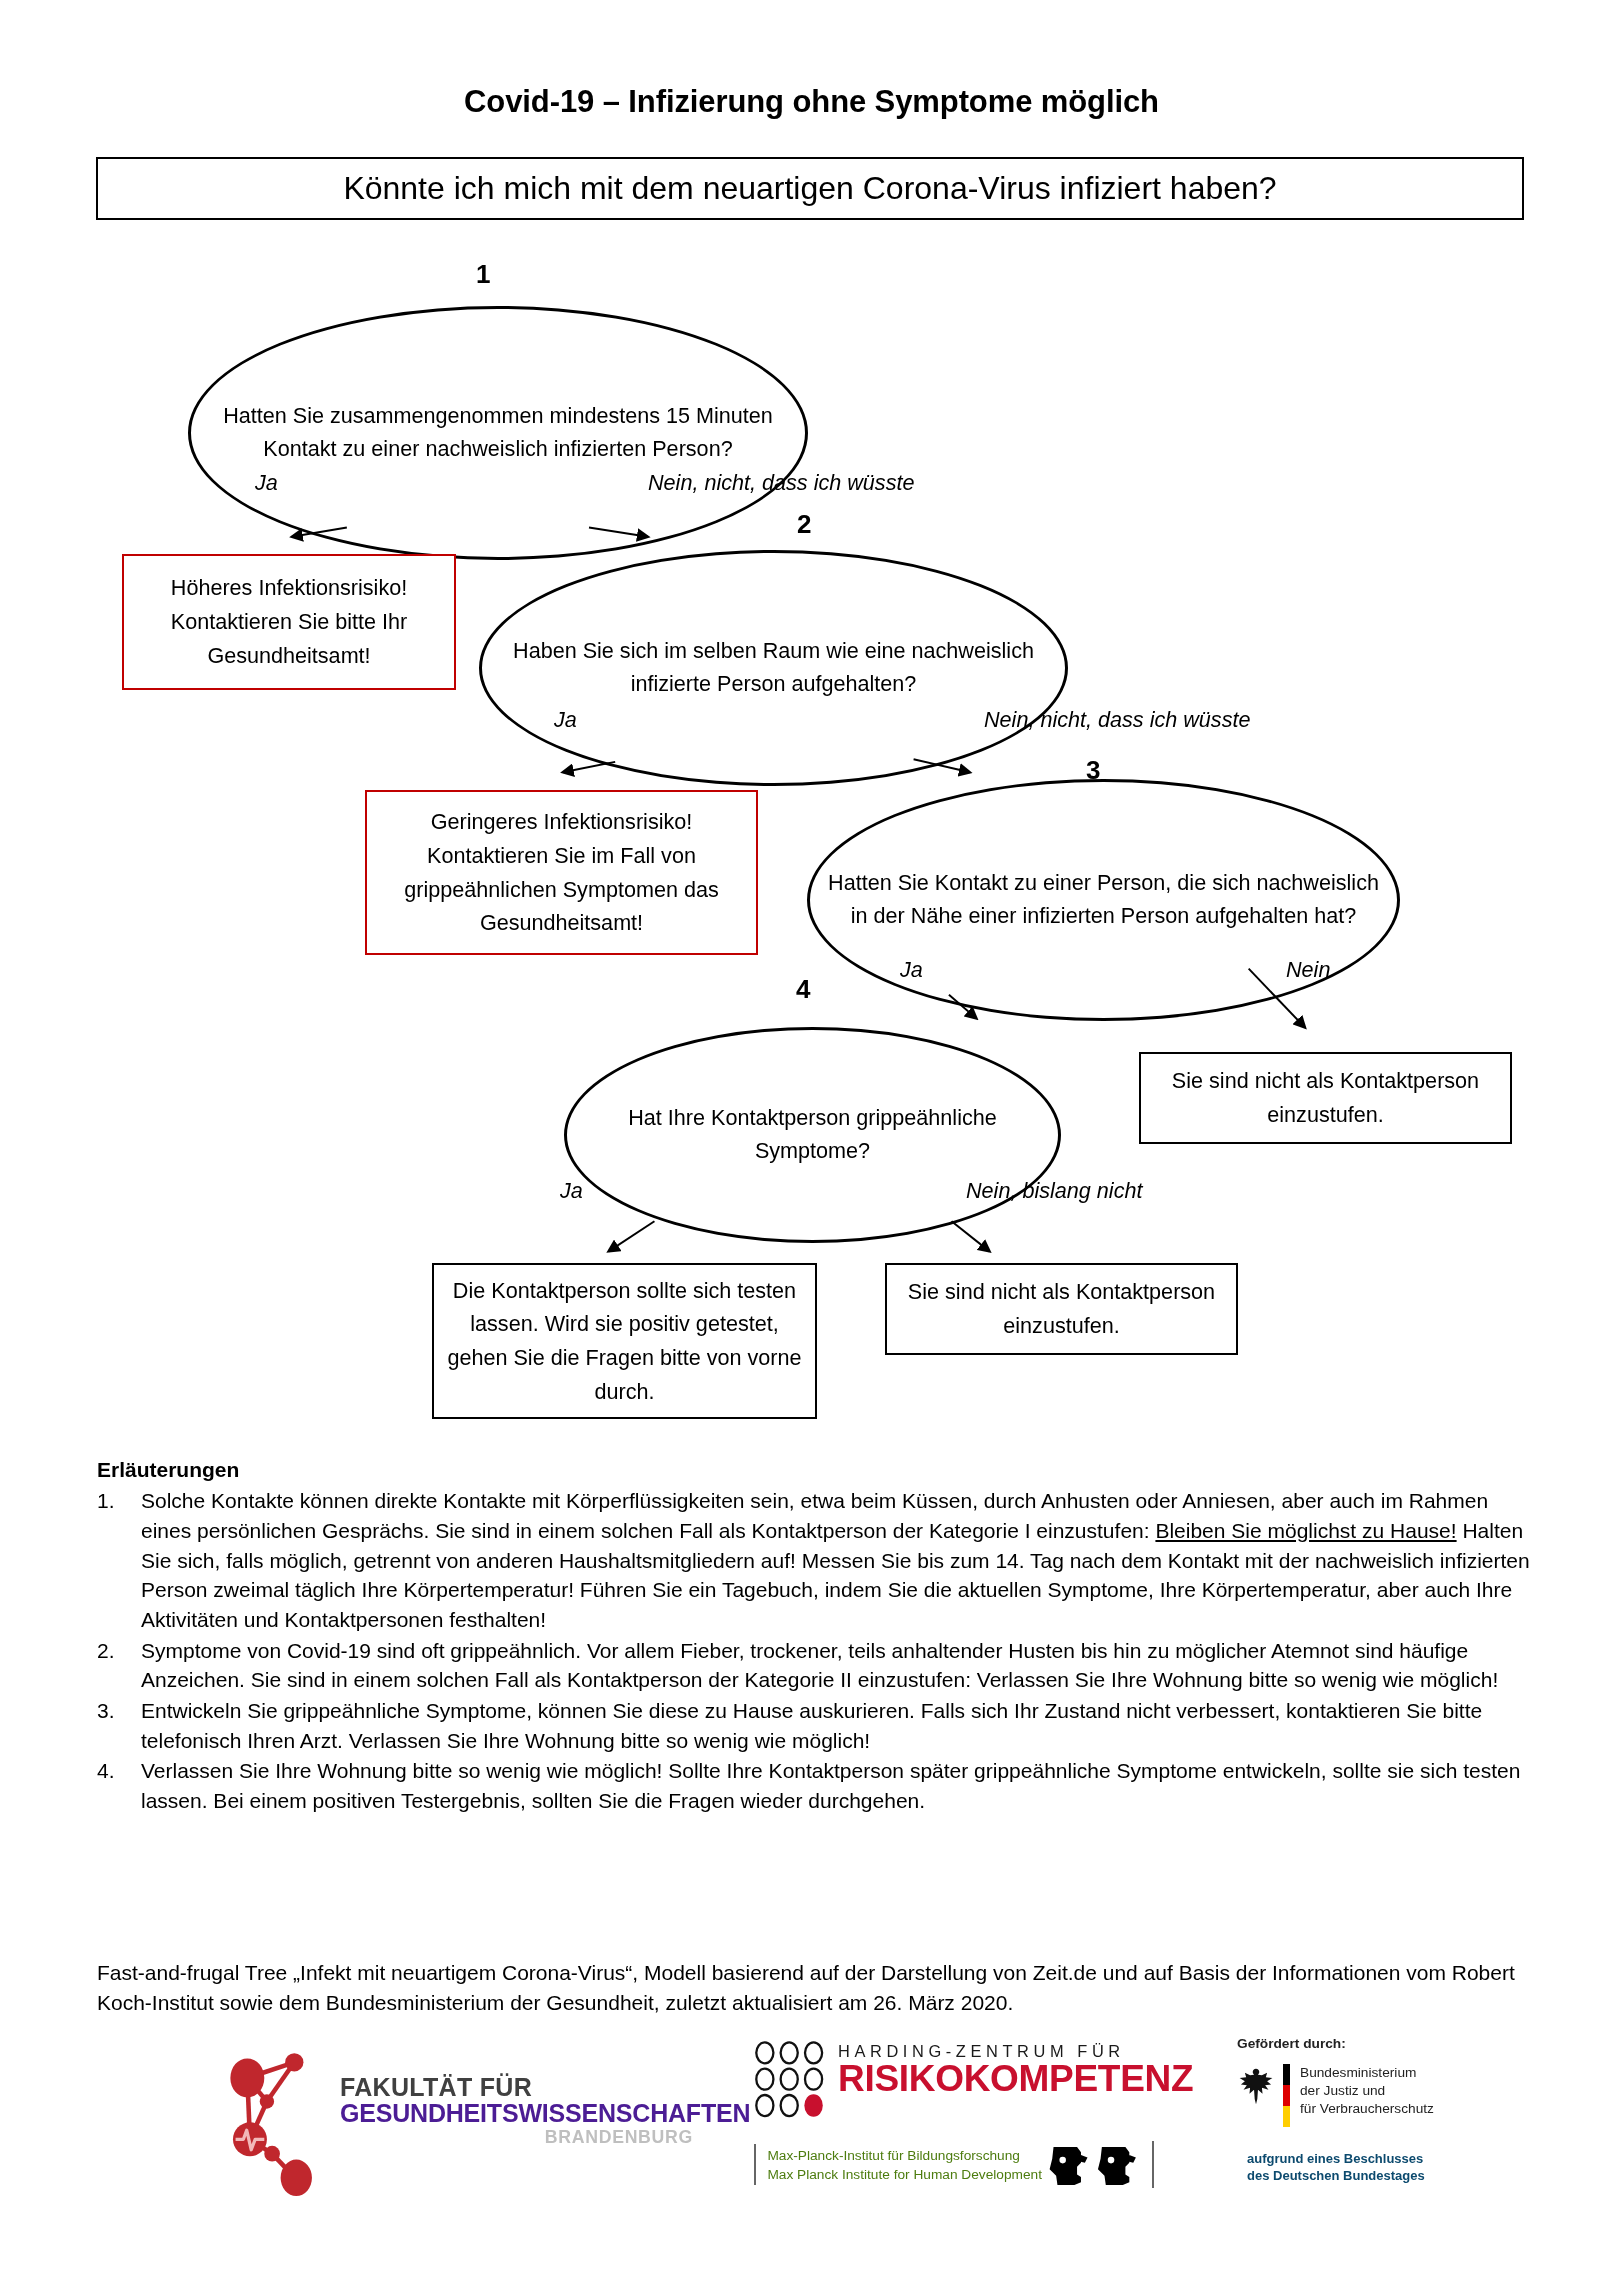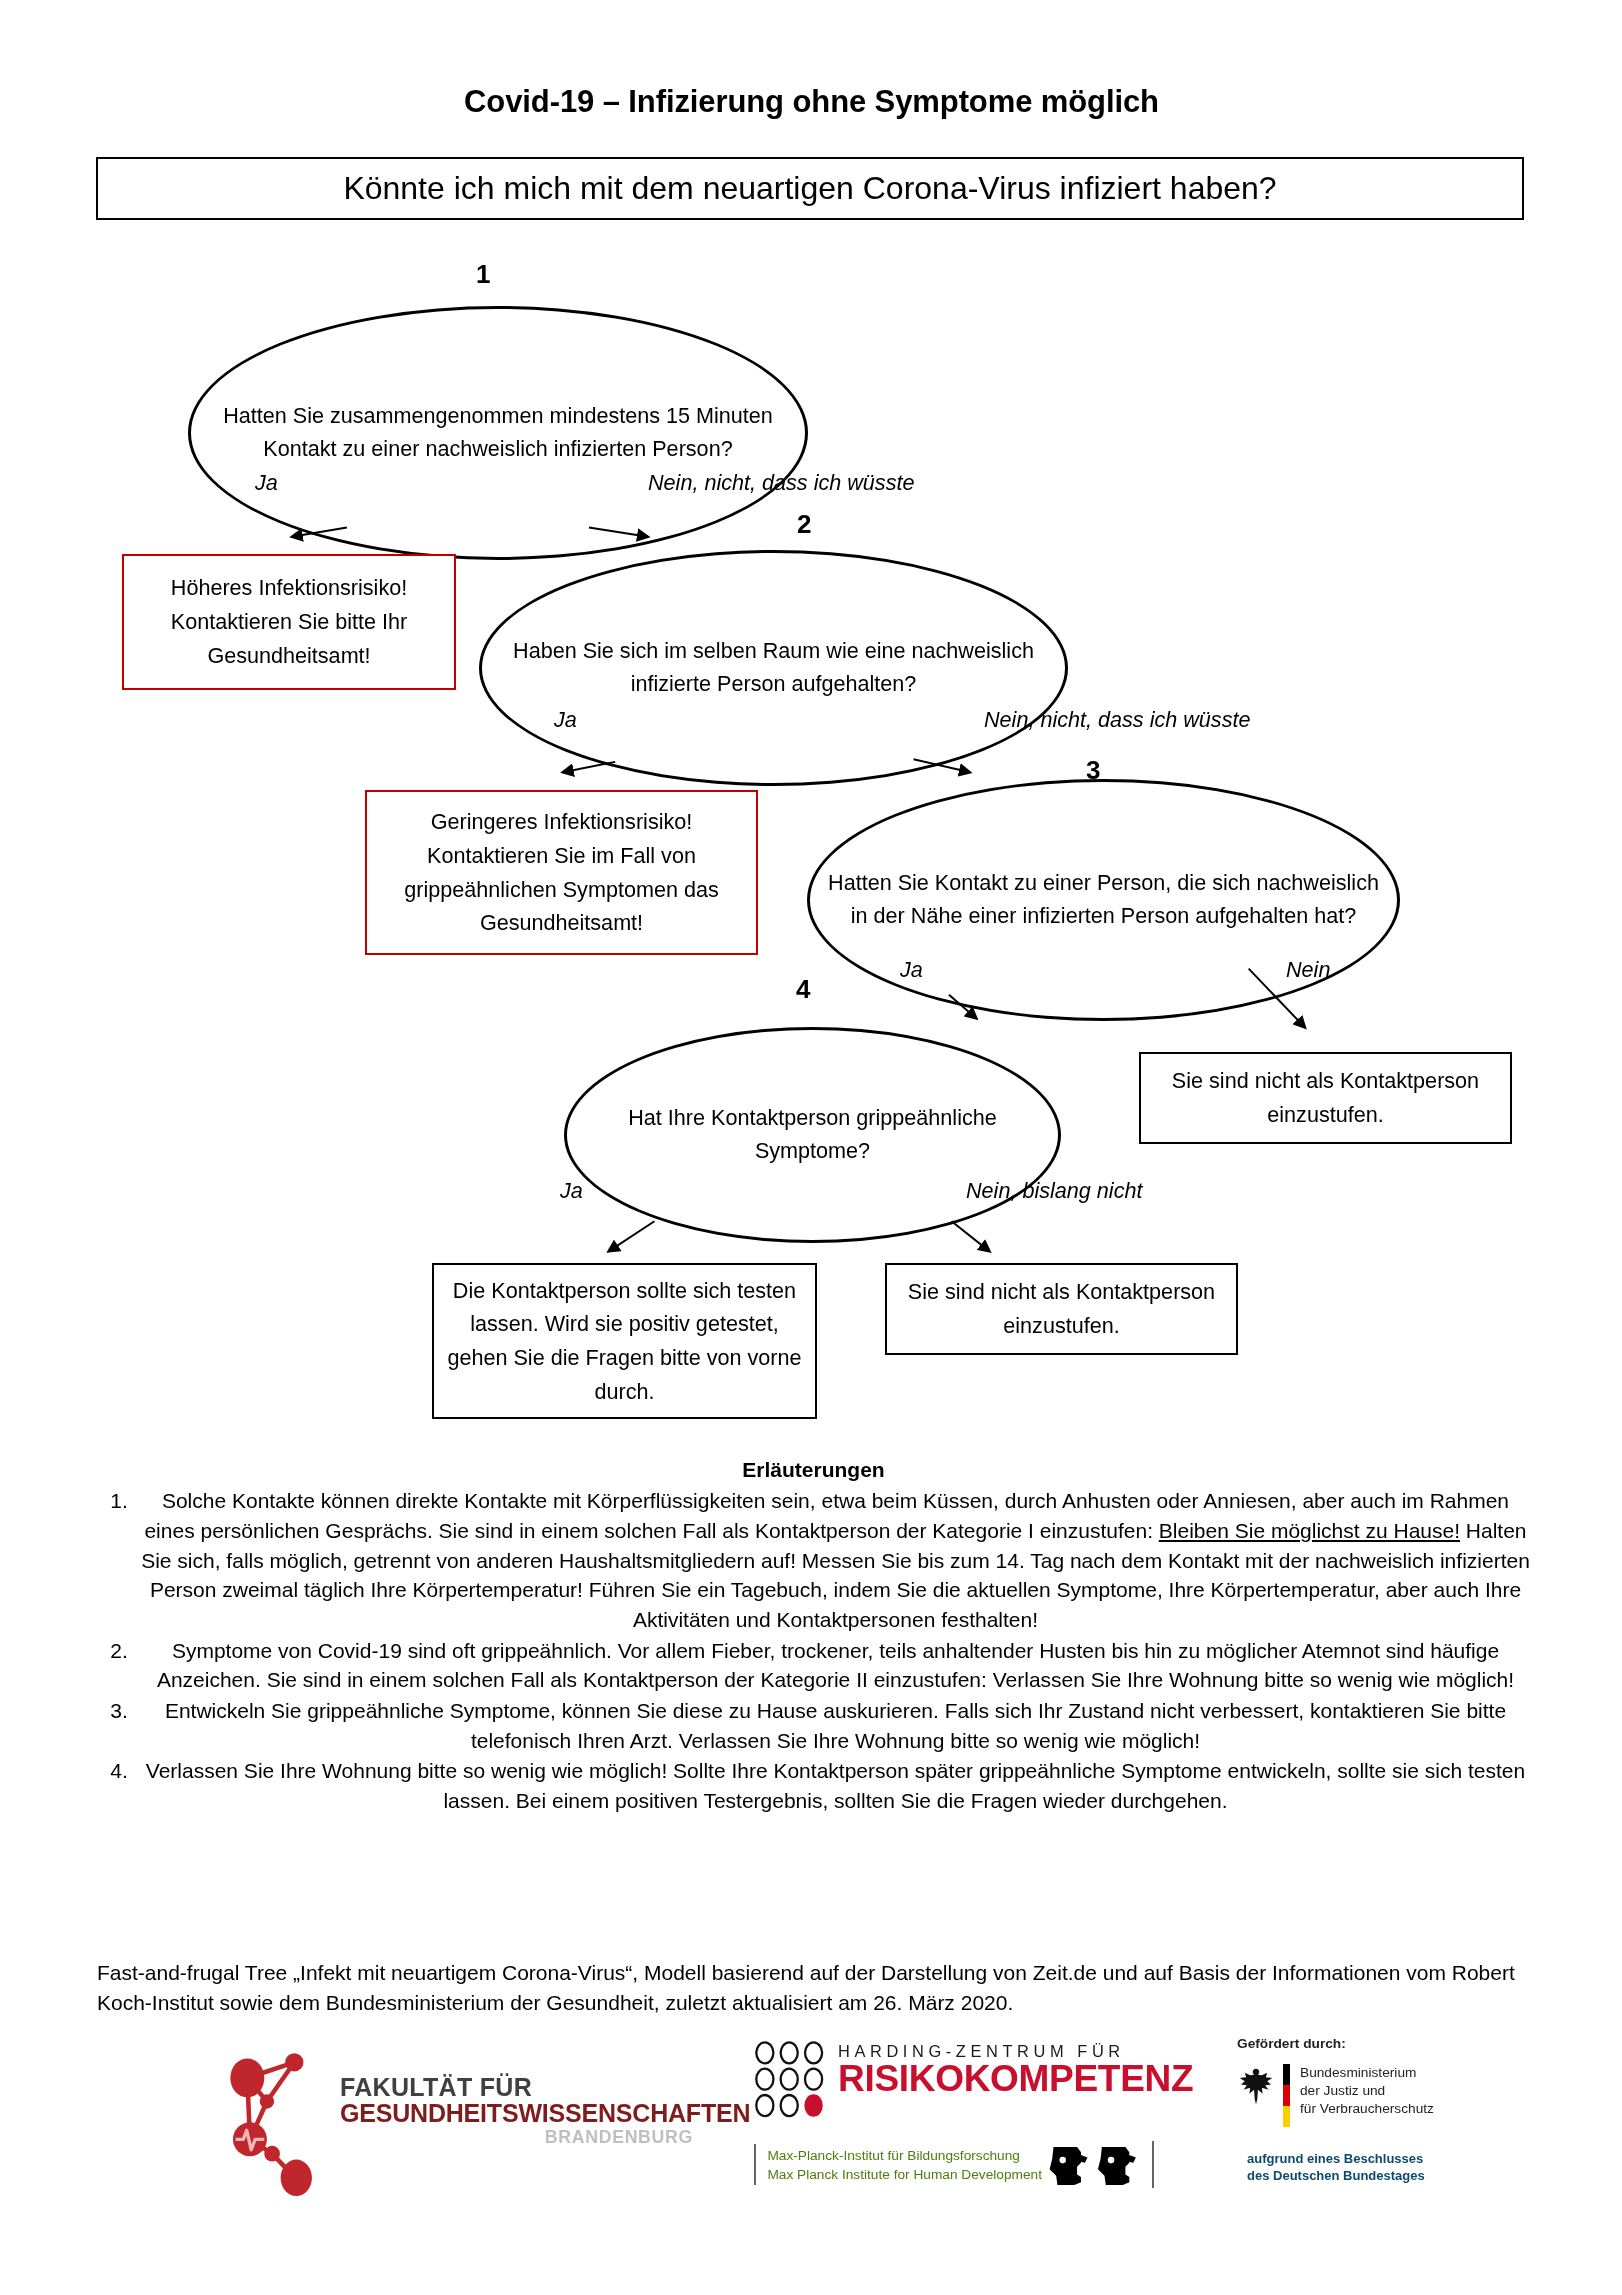--- a/index.html
+++ b/index.html
@@ -129,21 +129,20 @@
   #branch-label-3-no  { left: 1286px; top: 957px; }
   #branch-label-4-yes { left: 560px;  top: 1178px; }
   #branch-label-4-no  { left: 966px; top: 1178px; }
 
   
   #explanations {
     position: absolute;
     left: 97px;
     top: 1458px;
     width: 1433px;
-    text-align: center;
   }
   #explanations-heading {
     font-size: 21px;
     font-weight: bold;
     margin-bottom: 3.9px;
   }
   .explanation-item {
     display: flex;
     font-size: 21px;
     line-height: 1.42;
@@ -193,21 +192,21 @@
   .fac-line1 {
     font-size: 25px;
     font-weight: bold;
     color: #404040;
     letter-spacing: 0.3px;
     line-height: 1.0;
   }
   .fac-line2 {
     font-size: 25px;
     font-weight: bold;
-    color: #7f1d1d;
+    color: #4c1d95;
     letter-spacing: -0.2px;
     line-height: 1.08;
   }
   .fac-line3 {
     font-size: 17.7px;
     font-weight: bold;
     color: #BFBFBF;
     letter-spacing: 0.7px;
     text-align: right;
     width: 353px;

